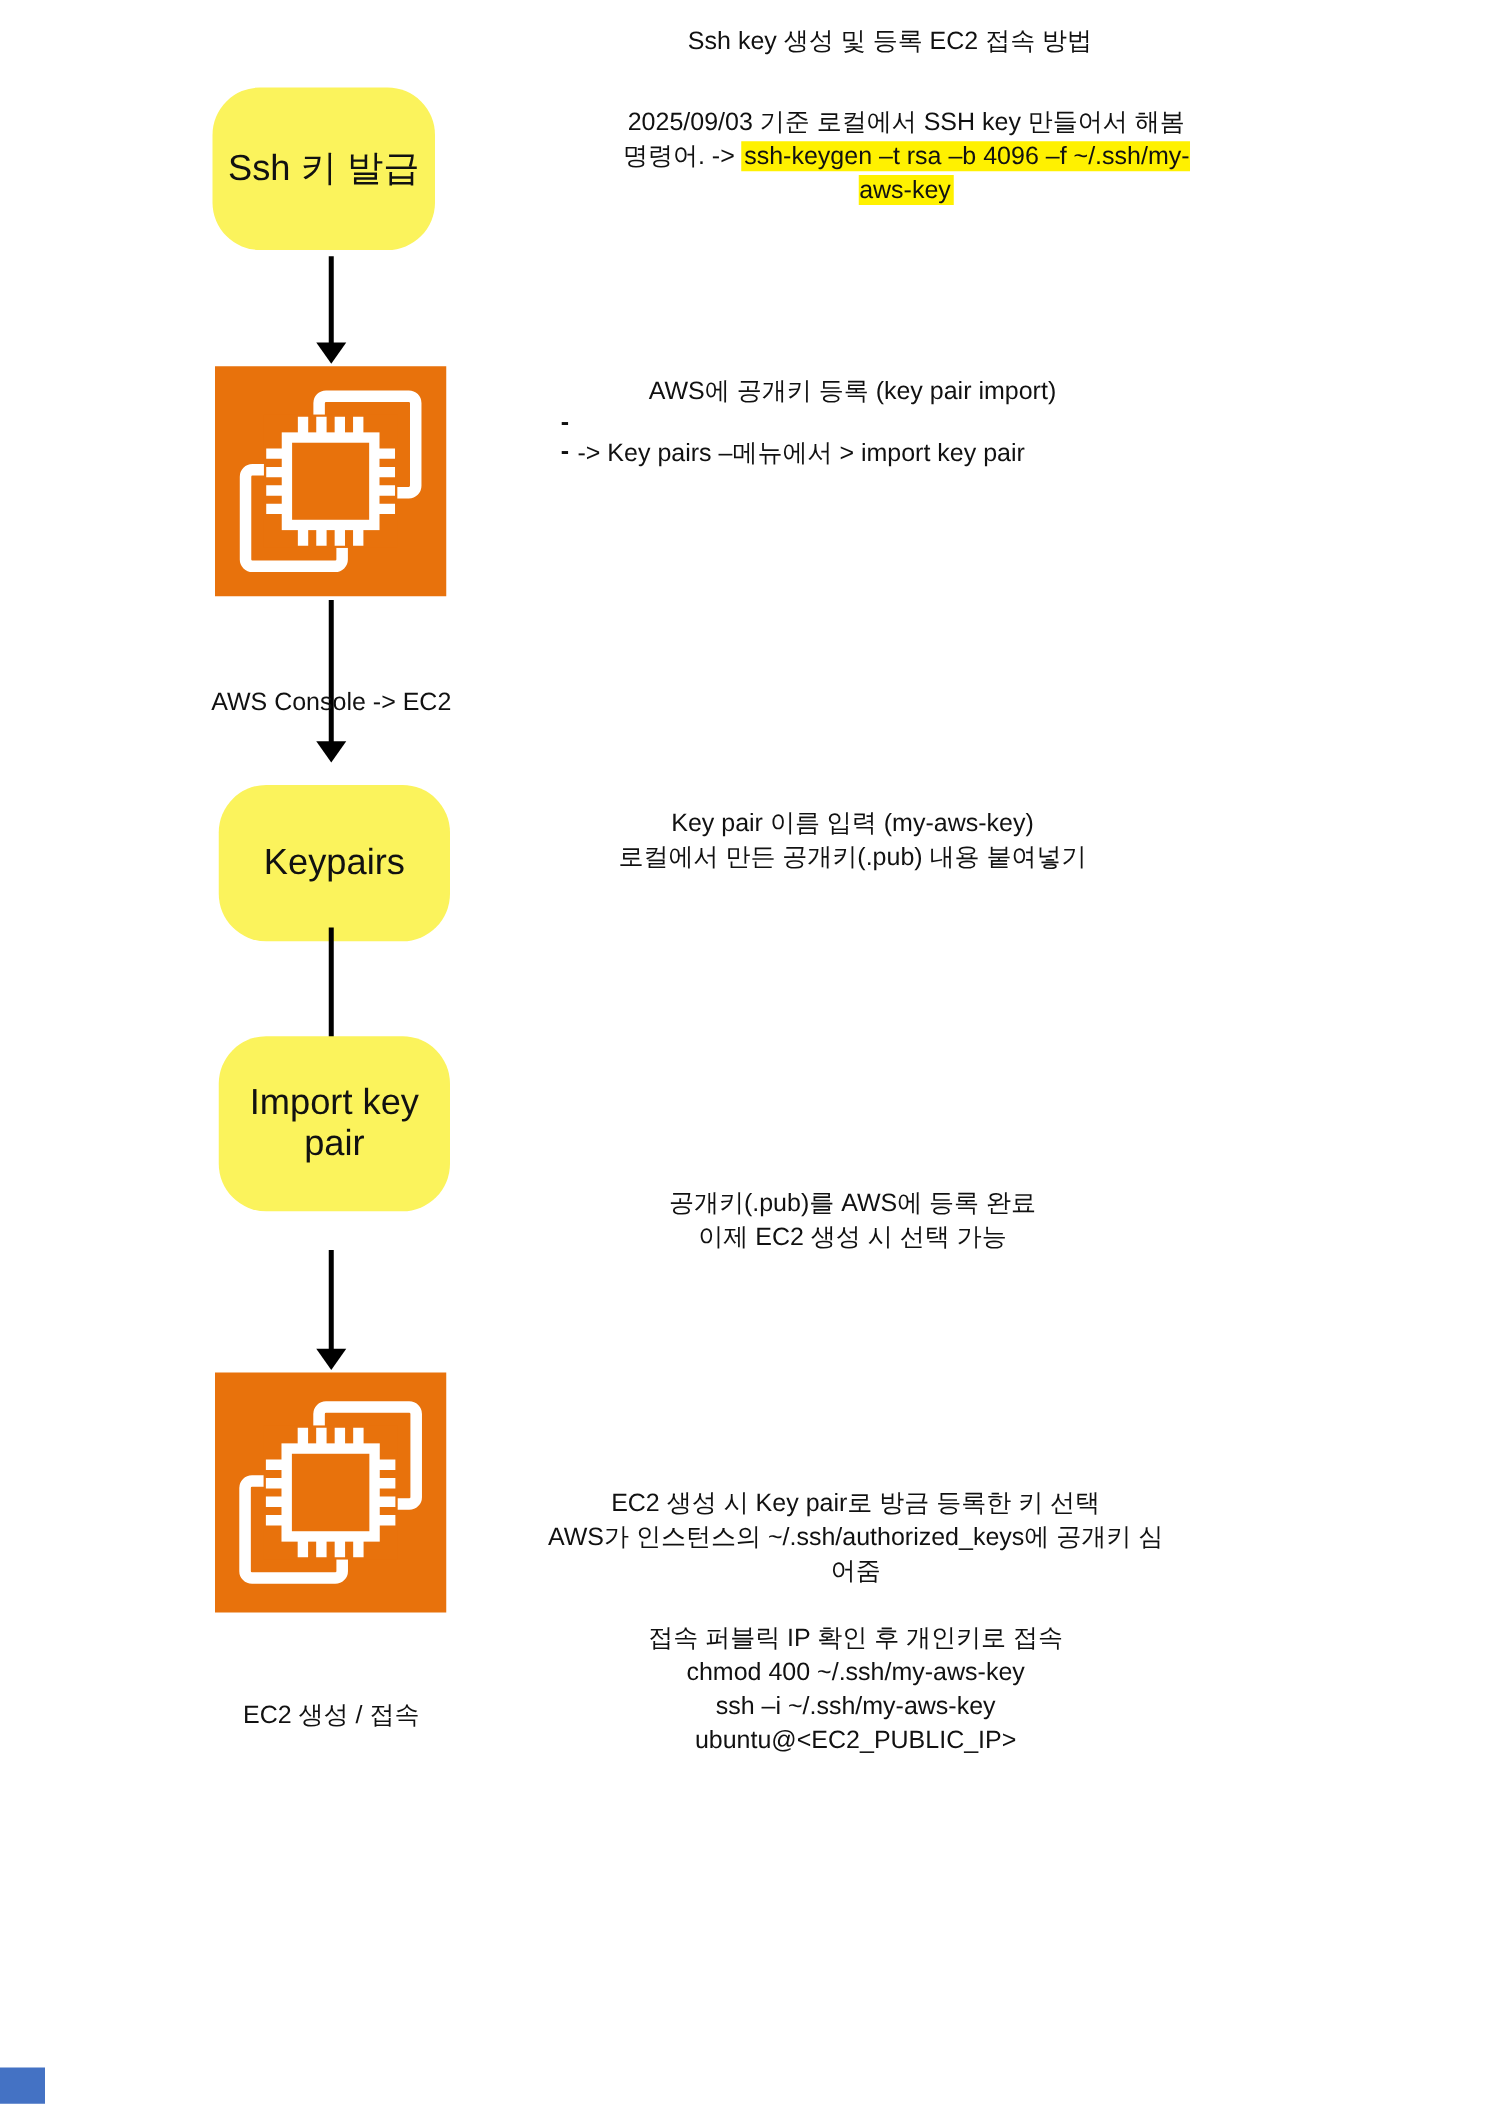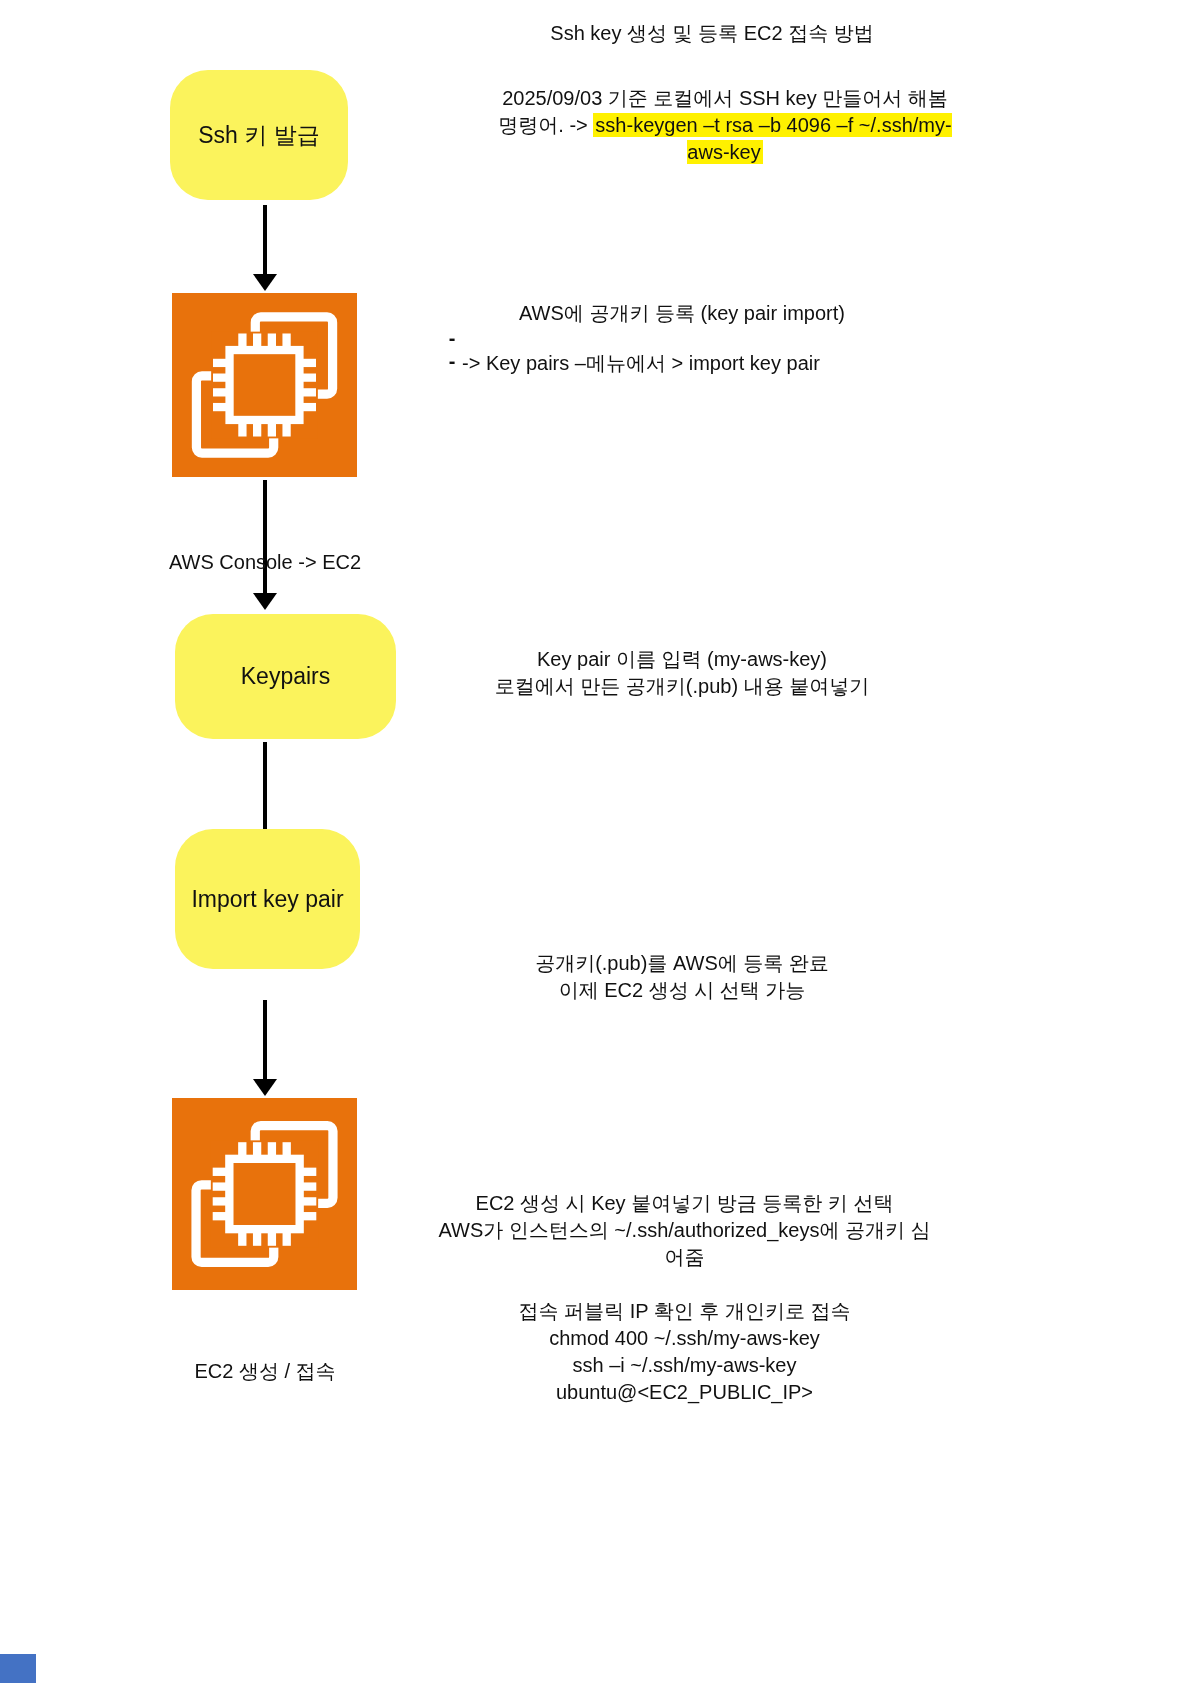--- a/index.html
+++ b/index.html
@@ -15,24 +15,24 @@
     width:1190px;height:1683px;position:relative;background:#ffffff;
     font-family:"Liberation Sans","DejaVu Sans",sans-serif;color:#1a1a1a;
   }
   .abs{position:absolute;text-align:center;}
   .slide-title{
     left:432px;top:20px;width:560px;font-size:20px;line-height:1.3;color:#111;
   }
   .ybox{
     background:var(--box-yellow);border-radius:38px;display:flex;
     align-items:center;justify-content:center;text-align:center;
-    font-size:23px;color:#111;
+    font-size:29px;color:#111;
   }
   .ybox-1{left:170px;top:70px;width:178px;height:130px;}
-  .ybox-2{left:175px;top:614px;width:221px;height:125px;}
+  .ybox-2{left:175px;top:628px;width:185px;height:125px;}
   .ybox-3{left:175px;top:829px;width:185px;height:140px;}
   .ec2icon{background:var(--aws-orange);}
   .ec2icon-1{left:172px;top:293px;width:185px;height:184px;}
   .ec2icon-2{left:172px;top:1098px;width:185px;height:192px;}
   .ec2icon svg{width:100%;height:100%;display:block;}
   .icon-caption{
     left:140px;width:250px;text-align:center;font-size:20px;color:#111;
   }
   .caption-1{top:503px;}
   .caption-2{top:1310px;}
@@ -170,21 +170,21 @@
   <div>Key pair 이름 입력 (my-aws-key)</div>
   <div>로컬에서 만든 공개키(.pub) 내용 붙여넣기</div>
 </div>
 
 <div class="abs note note-4">
   <div>공개키(.pub)를 AWS에 등록 완료</div>
   <div>이제 EC2 생성 시 선택 가능</div>
 </div>
 
 <div class="abs note note-5">
-  <div>EC2 생성 시 Key 붙여넣기 방금 등록한 키 선택</div>
+  <div>EC2 생성 시 Key pair로 방금 등록한 키 선택</div>
   <div>AWS가 인스턴스의 ~/.ssh/authorized_keys에 공개키 심어줌</div>
   <div class="para-gap"></div>
   <div>접속 퍼블릭 IP 확인 후 개인키로 접속</div>
   <div>chmod 400 ~/.ssh/my-aws-key</div>
   <div>ssh –i ~/.ssh/my-aws-key</div>
   <div>ubuntu@&lt;EC2_PUBLIC_IP&gt;</div>
 </div>
 
 <div class="abs blue-chip"></div>
 

